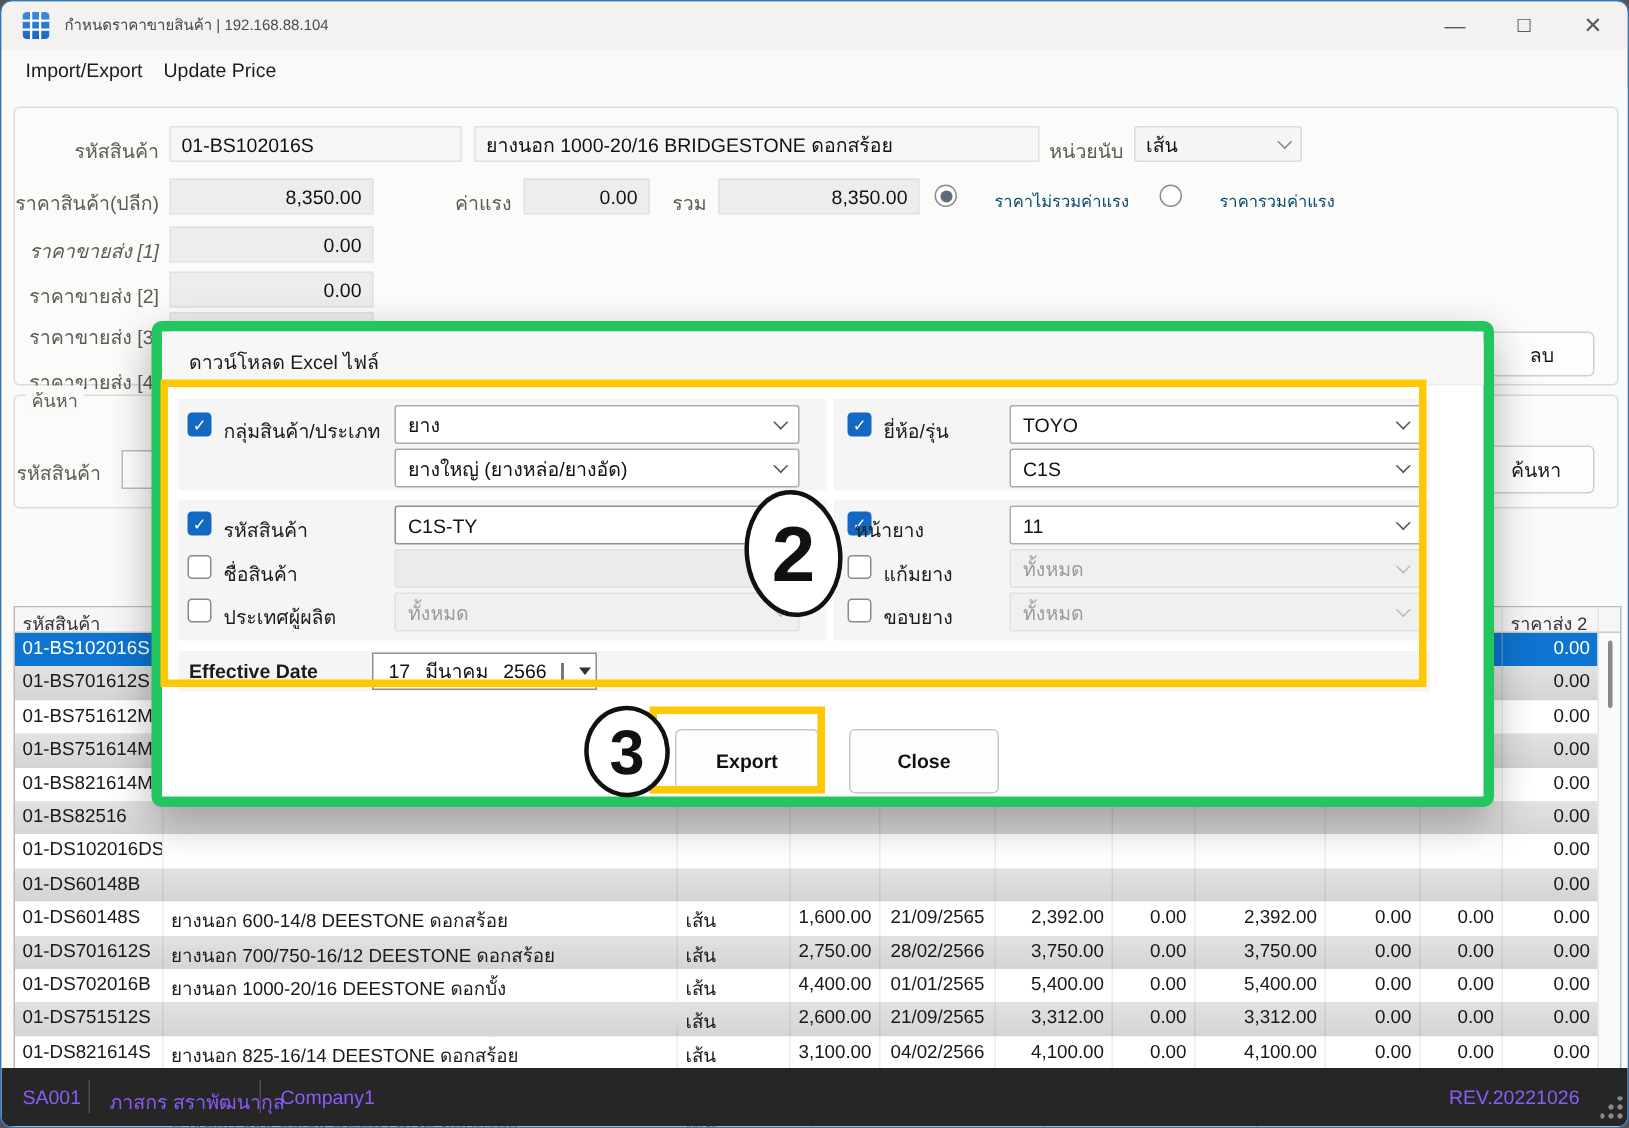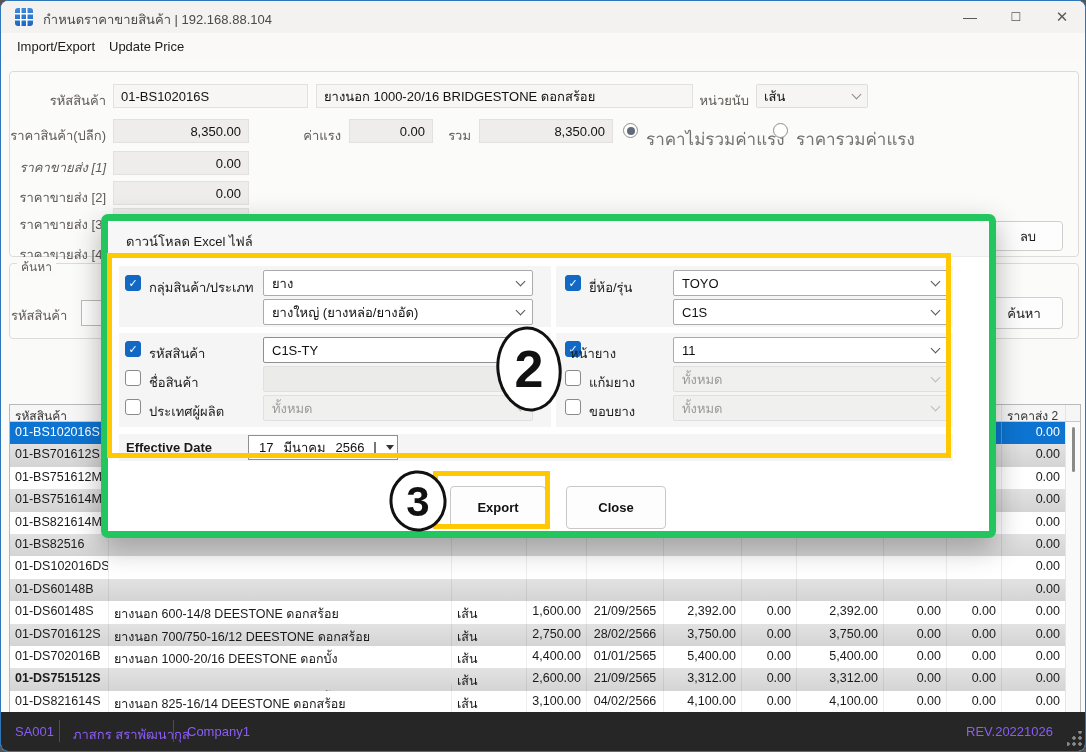--- a/index.html
+++ b/index.html
@@ -10,21 +10,21 @@
 
   
   .titlebar { position:absolute; left:0; top:0; width:100%; height:32px; background:#f3f2f1; }
   .appicon { position:absolute; left:14px; top:7px; width:18px; height:18px; border-radius:3px;
     background:
       linear-gradient(#fff,#fff) 0 5px/18px 1.5px no-repeat,
       linear-gradient(#fff,#fff) 0 11px/18px 1.5px no-repeat,
       linear-gradient(#fff,#fff) 5px 0/1.5px 18px no-repeat,
       linear-gradient(#fff,#fff) 11px 0/1.5px 18px no-repeat,
       linear-gradient(#3c8be0,#1d66c0); }
-  .wtitle { position:absolute; left:42px; top:8px; font-size:13px; color:#4a4a4a;text-align:right; }
+  .wtitle { position:absolute; left:42px; top:8px; font-size:10px; color:#4a4a4a;text-align:right; }
   .wbtn { position:absolute; top:0; width:46px; height:32px; color:#5a5a5a; font-size:14px;
           display:flex; align-items:center; justify-content:center; }
   .wb-min{ right:92px; } .wb-max{ right:46px; font-size:12px;} .wb-close{ right:0; font-size:15px;}
 
   
   .menubar { position:absolute; left:0; top:32px; width:100%; height:26px; background:#faf9f8; }
   .menuitem { position:absolute; top:4px; font-size:13px; color:#1b1b1b; padding:2px 6px; }
 
   
   .content { position:absolute; left:0; top:58px; width:1086px; height:653px; background:#fafaf9; }
@@ -34,21 +34,21 @@
   .tinput { position:absolute; height:24px; font-size:13px; color:#111; border:1px solid #e2e1e0;
             background:#f4f3f2; display:flex; align-items:center; padding:0 7px; }
   .tinput.num { justify-content:flex-end; }
   .combo { position:absolute; height:24px; background:#f6f5f4; border:1px solid #ddd;
            font-size:13px; color:#111; display:flex; align-items:center; padding:0 7px; border-radius:2px; }
   .chev { width:7px; height:7px; border-right:1.4px solid #8a8a8a; border-bottom:1.4px solid #8a8a8a;
           transform:rotate(45deg); margin-left:auto; margin-top:-3px; }
   .radio { position:absolute; width:15px; height:15px; border-radius:50%; border:1.5px solid #8f8d8b; background:#fff; }
   .radio.sel::after { content:""; position:absolute; left:2.5px; top:2.5px; width:8px; height:8px;
                       border-radius:50%; background:#5f6b77; }
-  .rlabel { position:absolute; font-size:17px; color:#737373; }
+  .rlabel { position:absolute; font-size:11px; color:#0c4a6e;margin-left:17px; }
   .btn { position:absolute; background:#fdfdfd; border:1px solid #d0cfce; border-radius:4px;
          font-size:13px; color:#1b1b1b; display:flex; align-items:center; justify-content:center; }
 
   
   .tablewrap { position:absolute; left:8px; top:345px; width:1072px; height:354px;
                background:#fff; border:1px solid #b9b9b9; }
   .thead { display:flex; height:17px; background:#f6f6f6; border-bottom:1px solid #c9c9c9; }
   .thcell { font-size:12px; color:#333; padding:1px 0 0 5px; border-right:1px solid #e4e4e4; overflow:hidden; white-space:nowrap; }
   .trow { display:flex; height:22.4px; overflow:hidden; }
   .trow.odd { background:#fff; }
@@ -324,21 +324,21 @@
             <div class="tcell a-r" style="width: 60px;">4,400.00</div>
             <div class="tcell a-c" style="width: 77px;">01/01/2565</div>
             <div class="tcell a-r" style="width: 78px;">5,400.00</div>
             <div class="tcell a-r" style="width: 55px;">0.00</div>
             <div class="tcell a-r" style="width: 87px;">5,400.00</div>
             <div class="tcell a-r" style="width: 63px;">0.00</div>
             <div class="tcell a-r" style="width: 55px;">0.00</div>
             <div class="tcell a-r" style="width: 64px;">0.00</div>
           </div>
           <div class="trow even">
-            <div class="tcell a-l" style="width: 99px; font-weight: bold;">01-DS751512S</div>
+            <div class="tcell a-l" style="width: 99px;">01-DS751512S</div>
             <div class="tcell a-l" style="width: 343px; margin-top: 16px;">ยางนอก 700-15/12 DEESTONE ดอกสร้อย</div>
             <div class="tcell a-l" style="width: 75px;">เส้น</div>
             <div class="tcell a-r" style="width: 60px;">2,600.00</div>
             <div class="tcell a-c" style="width: 77px;">21/09/2565</div>
             <div class="tcell a-r" style="width: 78px;">3,312.00</div>
             <div class="tcell a-r" style="width: 55px;">0.00</div>
             <div class="tcell a-r" style="width: 87px;">3,312.00</div>
             <div class="tcell a-r" style="width: 63px;">0.00</div>
             <div class="tcell a-r" style="width: 55px;">0.00</div>
             <div class="tcell a-r" style="width: 64px;">0.00</div>

